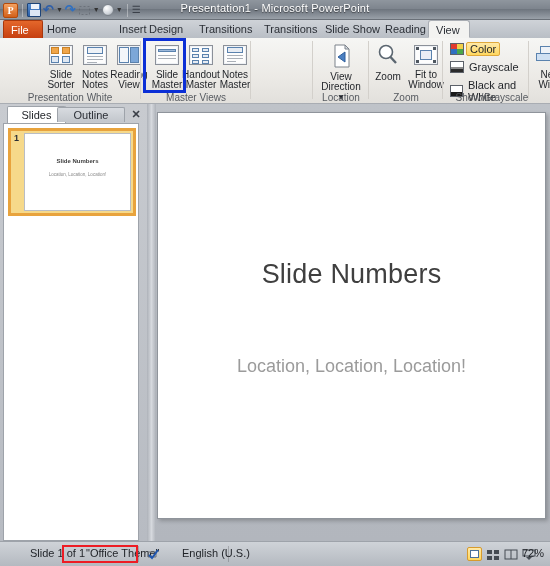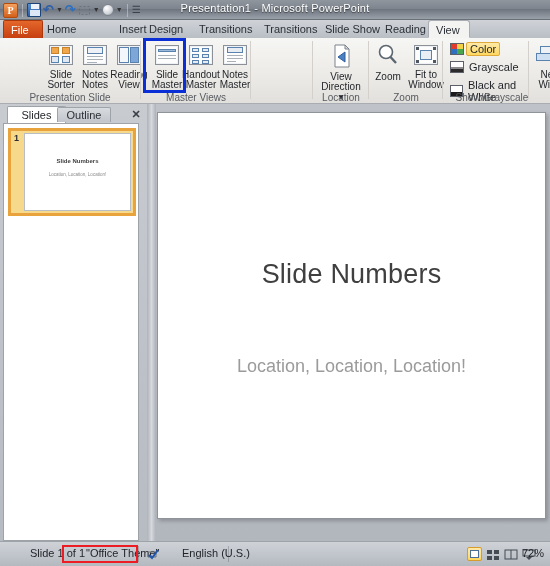--- a/index.html
+++ b/index.html
@@ -320,21 +320,21 @@
 
       <div class="bigbtn" style="left:106px;">
         <span class="gicon">
           <span class="frame"></span>
           <span class="blk" style="left:5px; top:5px; width:10px; height:16px; background:#f3f6fa;"></span>
           <span class="blk" style="left:16px; top:5px; width:9px; height:16px; background:#7ca7d8;"></span>
         </span>
         <span class="lbl"><span>Reading</span><br><span>View</span></span>
       </div>
 
-      <div class="group-label">Presentation Slide</div>
+      <div class="group-label">Presentation White</div>
     </div>
     <div class="group-sep" style="left:140px;"></div>
 
     <div class="group" style="left:142px; width:108px;">
 
       <div class="bigbtn" style="left:2px;">
         <span class="gicon">
           <span class="frame"></span>
           <span class="blk" style="left:6px; top:7px; width:18px; height:3px; background:#9cb8da;"></span>
           <span class="blk" style="left:6px; top:13px; width:18px; height:1px; background:#aab0b8; border:none;"></span>
@@ -439,21 +439,21 @@
         <span class="lbl"><span>Ne</span><br><span>Win</span></span>
       </div>
     </div>
   </div>
 
   <div class="annot-blue" style="left:143px; top:38px; width:43px; height:55px;"></div>
 
   <div class="leftpane">
     <div class="pane-tabs">
       <div class="ptab active" style="left:4px; width:59px;">Slides</div>
-      <div class="ptab" style="left:54px; width:54px;">Outline</div>
+      <div class="ptab" style="left:54px; width:68px;">Outline</div>
       <div class="pane-close">✕</div>
     </div>
 
     <div class="thumbwrap">
       <div class="thumb-sel">
         <div class="thumb-num">1</div>
         <div class="thumb-slide">
           <div class="thumb-title">Slide Numbers</div>
           <div class="thumb-sub">Location, Location, Location!</div>
         </div>

